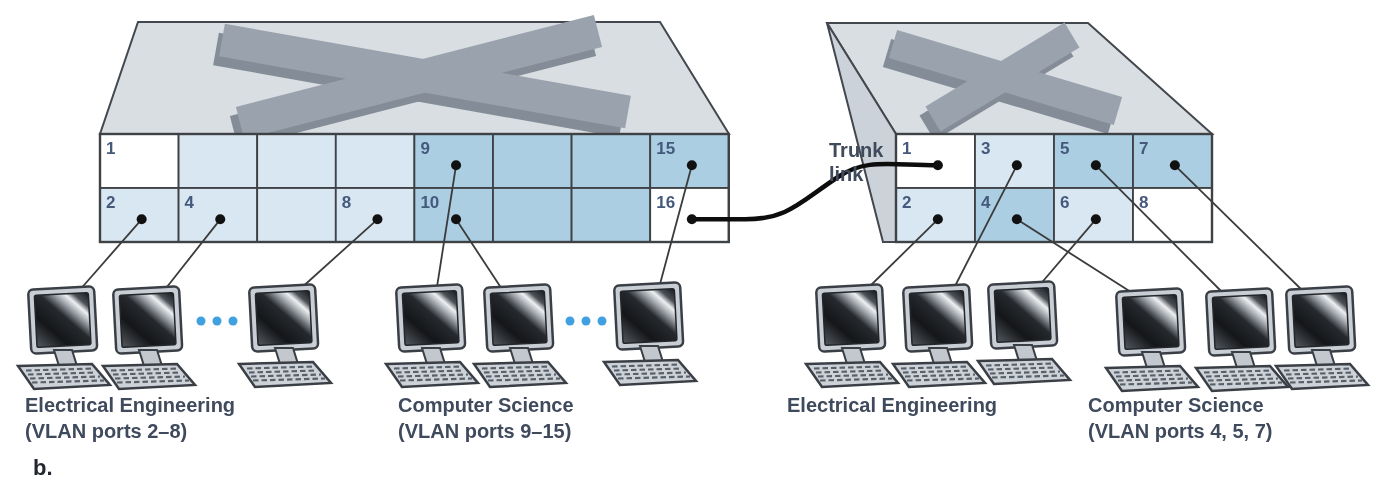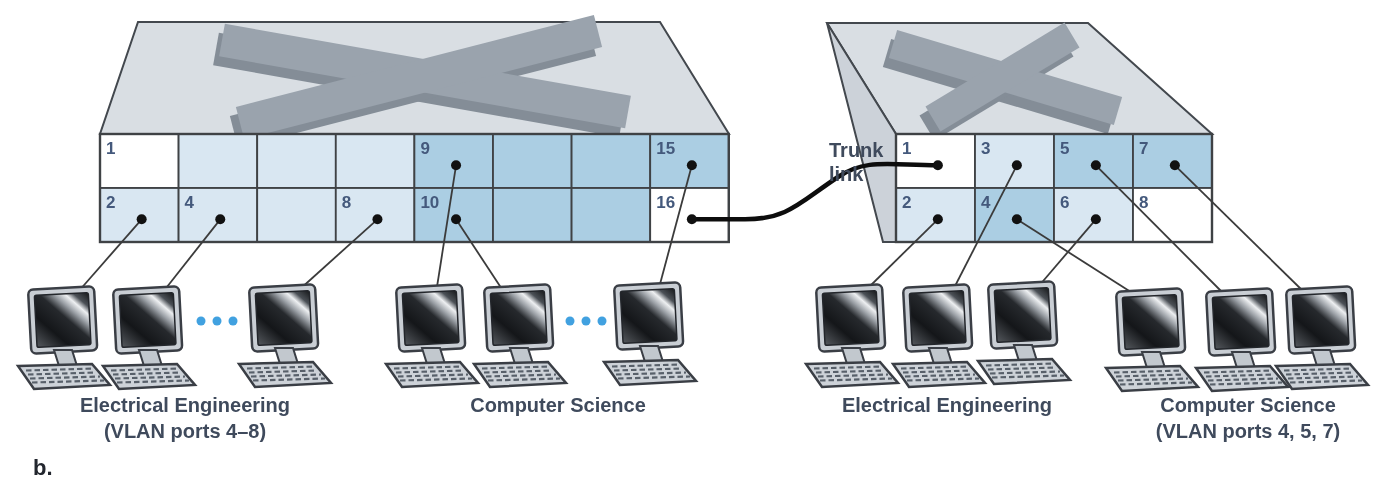--- a/index.html
+++ b/index.html
@@ -1,19 +1,19 @@
 <!DOCTYPE html>
 <html style="--switch_top: #d9dee3; --switch_side: #ccd2d9; --cross: #9aa3ad; --cross_shadow: #848d97; --grid_stroke: #3f4245; --port_number: #44597c; --label_text: #3f4a5c; --line: #3b3b3b; --cable: #0d0d0d; --dot: #111111; --ellipsis: #41a1e0;"><head>
 <meta charset="utf-8">
 <style>
   html,body{margin:0;padding:0;background:#ffffff;}
   #stage{position:relative;width:1396px;height:502px;background:#ffffff;overflow:hidden;
          font-family:"Liberation Sans",sans-serif;}
   #diagram{position:absolute;left:0;top:0;}
-  .group-label{position:absolute;top:392px;width:320px;text-align:center;
+  .group-label{position:absolute;top:392px;width:320px;
          font:600 20px/26px "Liberation Sans",sans-serif;color:var(--label_text,#3f4a5c);}
   .trunk-label{position:absolute;left:788px;top:138px;width:84px;text-align:left;
          font:600 20px/24px "Liberation Sans",sans-serif;color:var(--label_text,#3f4a5c);margin-left:41px;}
   .figure-label{position:absolute;left:33px;top:456px;
          font:700 22px/24px "Liberation Sans",sans-serif;color:#22262e;}
 </style>
 </head>
 <body>
 
 <div id="stage">
@@ -147,24 +147,25 @@
         <circle cx="570" cy="321" r="4.5" fill="#41a1e0"></circle>
         <circle cx="586" cy="321" r="4.5" fill="#41a1e0"></circle>
         <circle cx="602" cy="321" r="4.5" fill="#41a1e0"></circle>
       </g>
   </svg>
 
   <div class="trunk-label">Trunk link</div>
 
   <div class="group-label" style="left:25px">
     <div>Electrical Engineering</div>
-    <div>(VLAN ports 4–8)</div>
+    <div>(VLAN ports 2–8)</div>
   </div>
   <div class="group-label" style="left:398px">
     <div>Computer Science</div>
+    <div>(VLAN ports 9–15)</div>
   </div>
   <div class="group-label" style="left:787px">
     <div>Electrical Engineering</div>
   </div>
   <div class="group-label" style="left:1088px">
     <div>Computer Science</div>
     <div>(VLAN ports 4, 5, 7)</div>
   </div>
 
   <div class="figure-label">b.</div>

